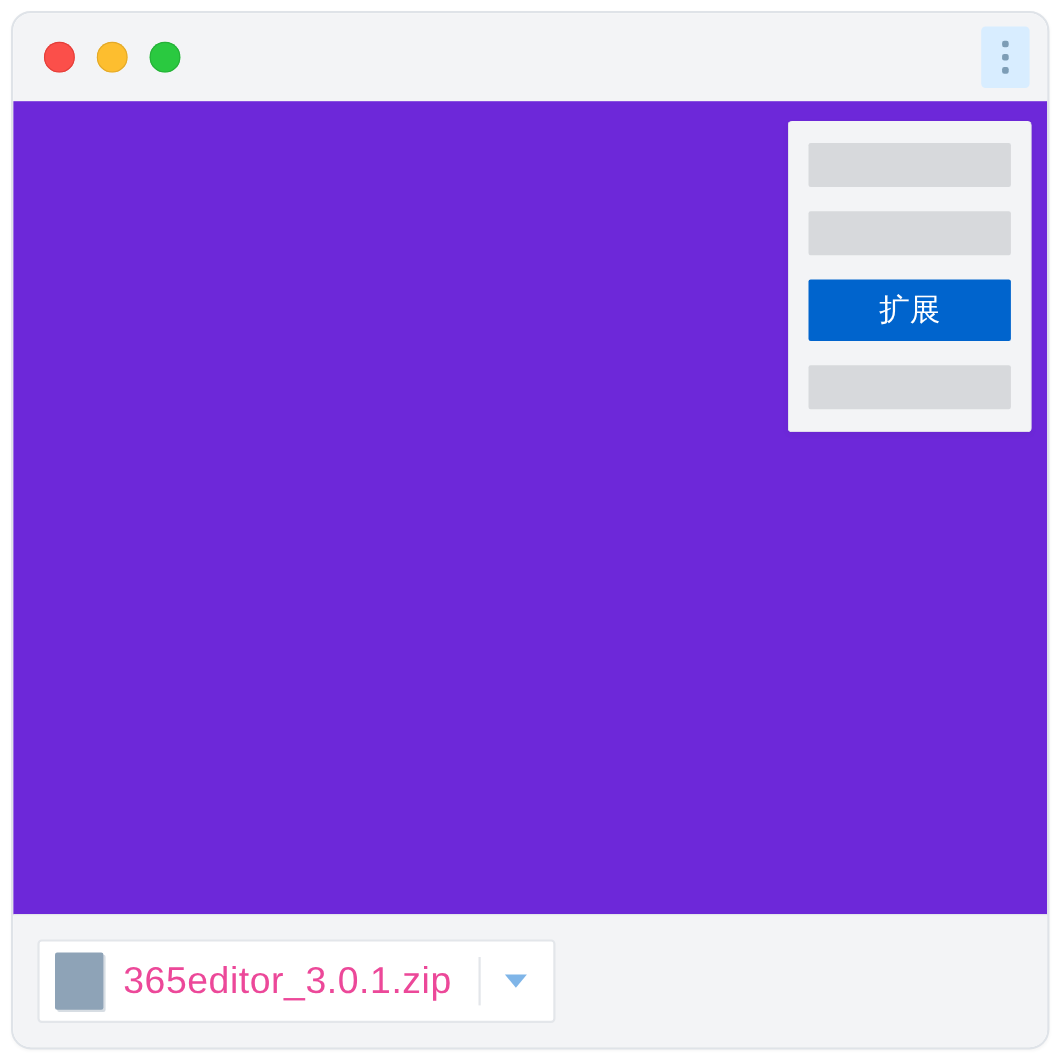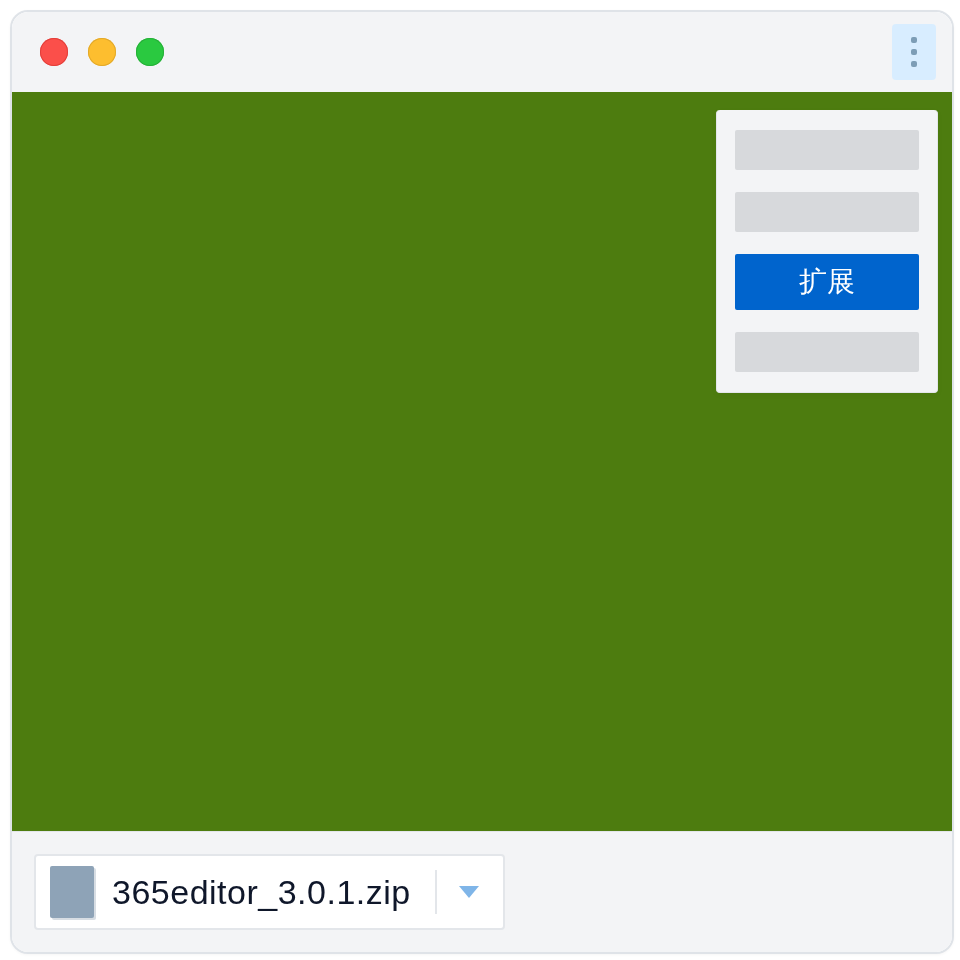--- a/index.html
+++ b/index.html
@@ -72,21 +72,21 @@
     background: #7d9db6;
     border-radius: 2px;
   }
 
   .content-area {
     position: absolute;
     top: 80px;
     left: 0;
     right: 0;
     bottom: 120px;
-    background: #4d7c0f;
+    background: #6d28d9;
   }
 
   .dropdown-menu {
     position: absolute;
     right: 14px;
     top: 18px;
     width: 222px;
     background: #f3f4f6;
     border: 1px solid #e3e6ea;
     border-top: none;
@@ -143,21 +143,21 @@
   }
   .file-icon {
     width: 44px;
     height: 52px;
     background: #8ea3b7;
     border-radius: 2px;
     box-shadow: 2px 2px 0 #d7dde3;
   }
   .file-label {
     font-size: 34px;
-    color: #0f172a;
+    color: #ec4899;
     letter-spacing: 0.5px;
   }
   .divider {
     width: 2px;
     height: 44px;
     background: #e3e6ea;
     margin-left: 6px;
   }
   .caret-down {
     width: 0;

